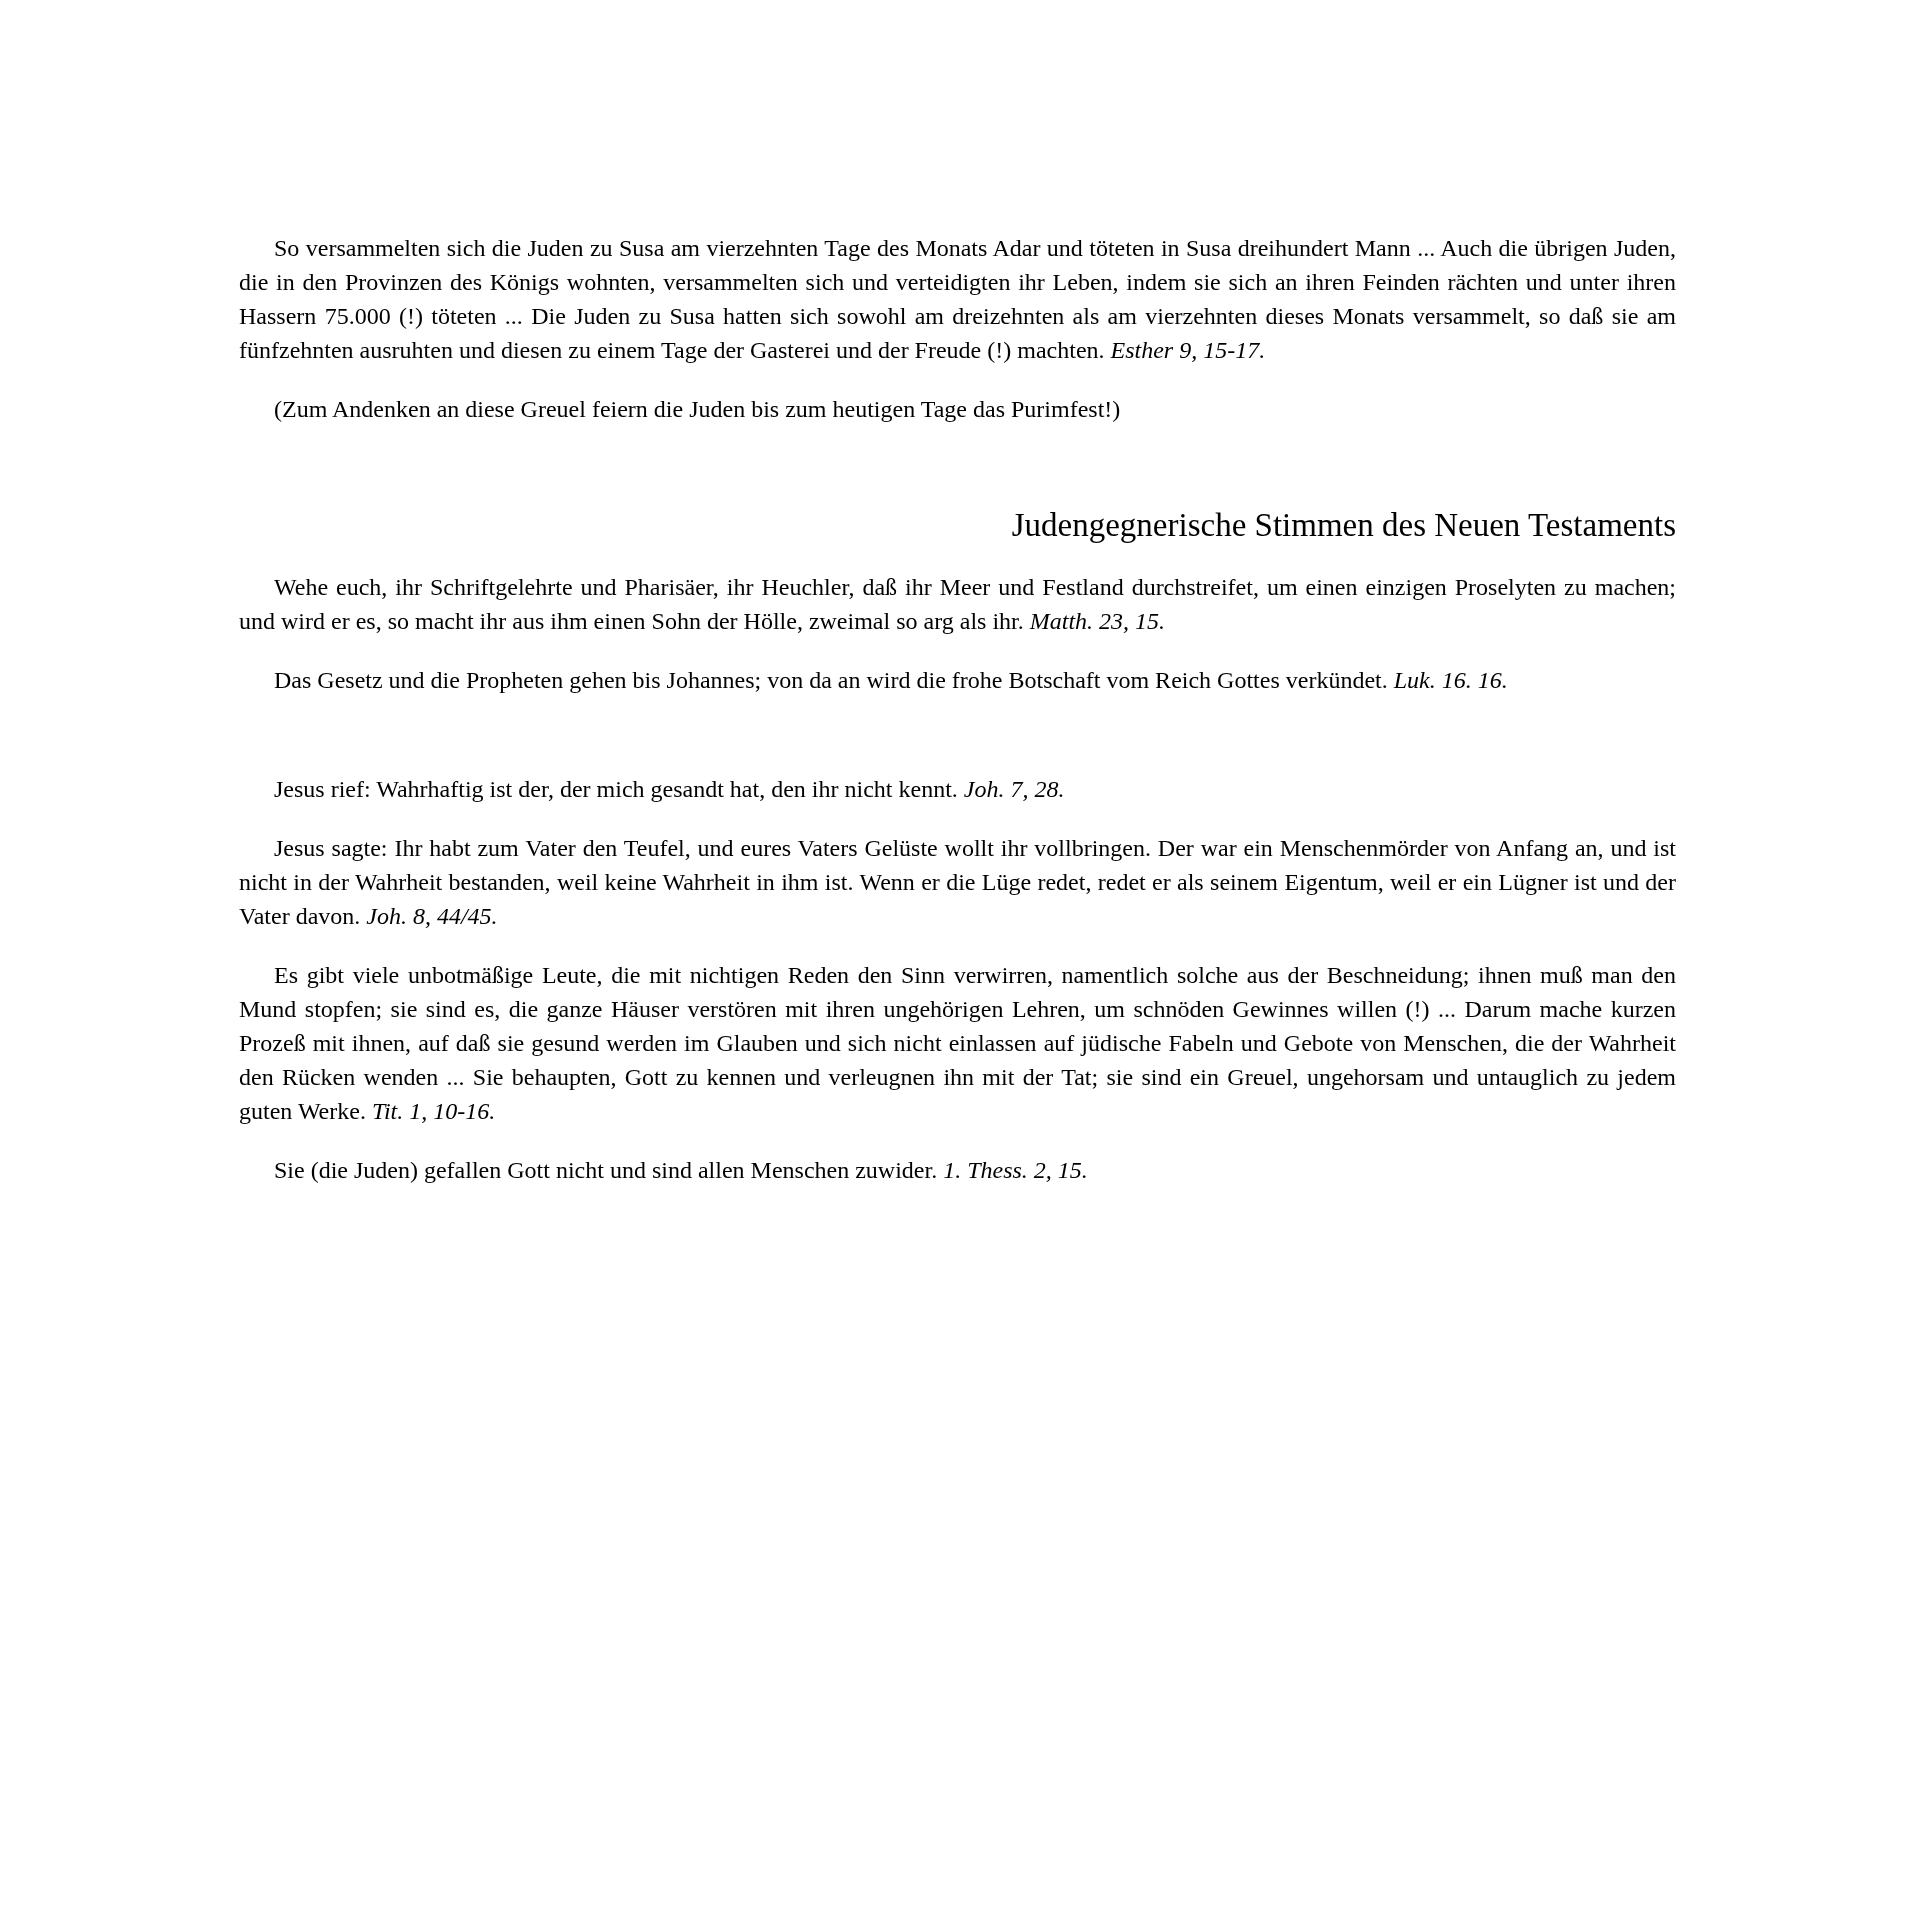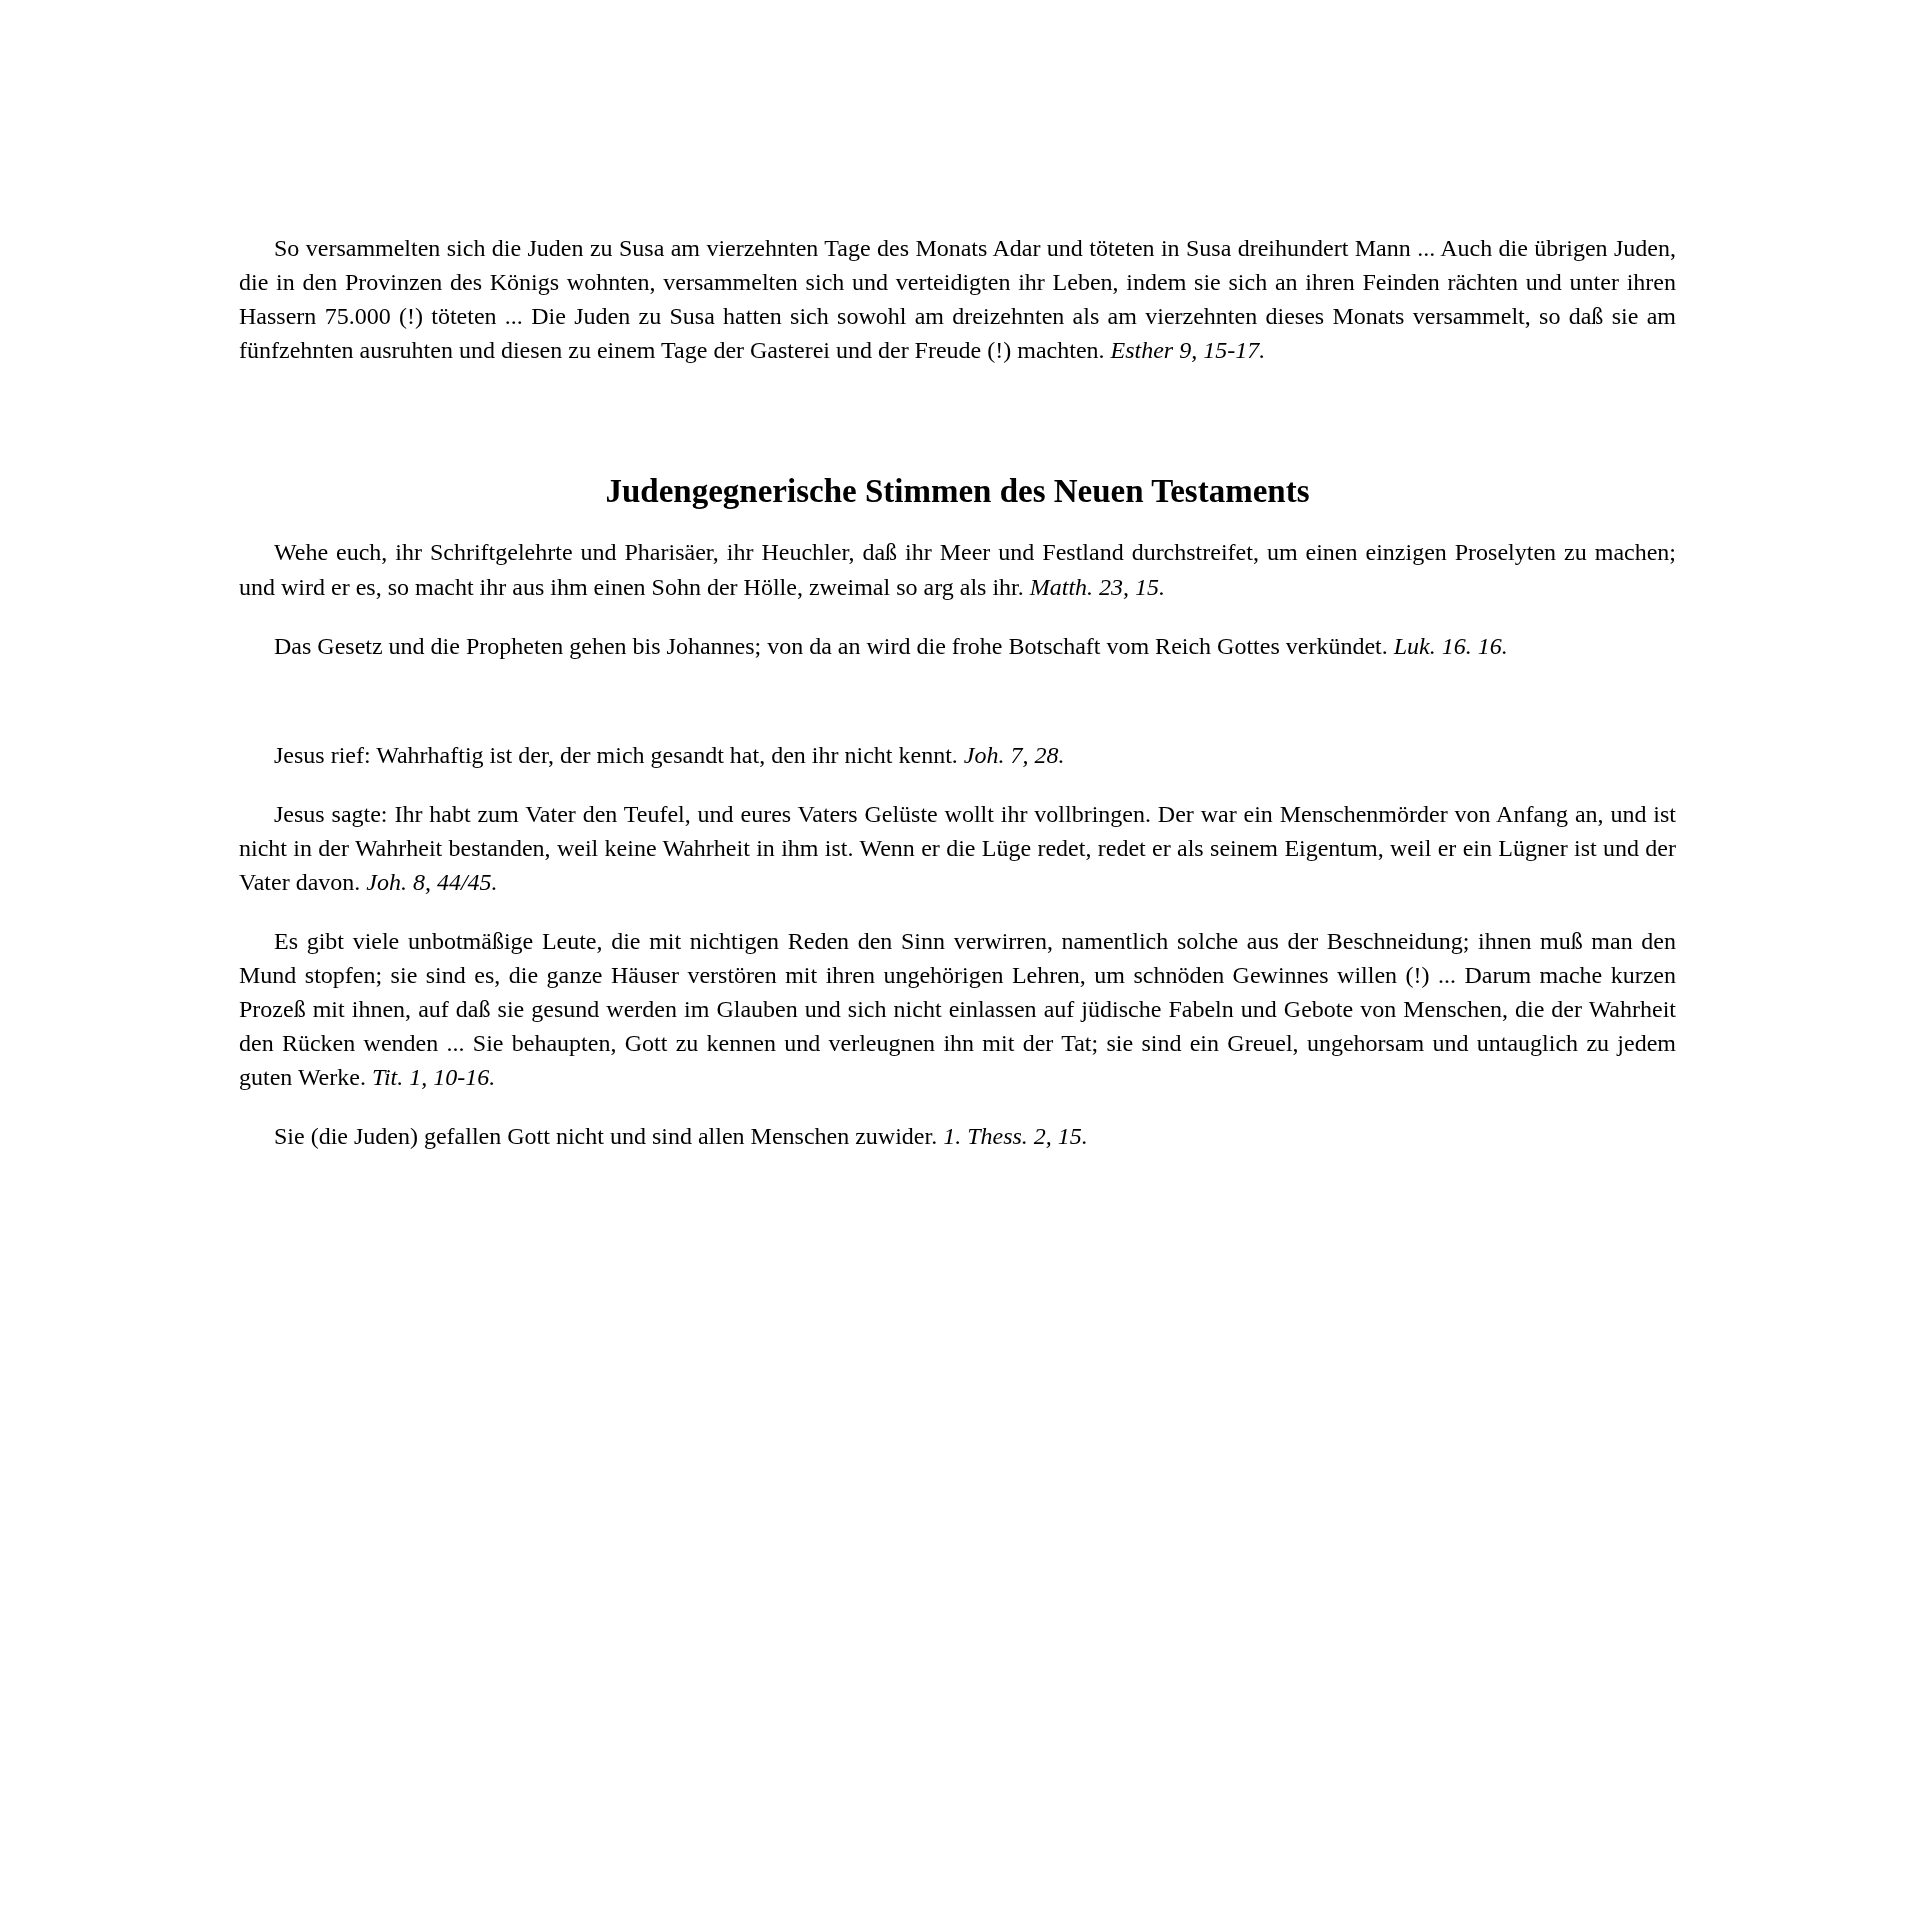--- a/index.html
+++ b/index.html
@@ -33,41 +33,42 @@
     text-indent: 35px;
     hyphens: none;
   }
   .par-gap {
     height: 25px;
   }
   .sub-heading {
     margin: 0;
     font-size: 33px;
     line-height: 1.35;
-    font-weight: bold;
-    text-align: center;
+    font-weight: normal;
+    text-align: right;
     text-indent: 0;
   }
   .cite {
     font-style: italic;
   }
   .gap-before-heading { height: 77px; }
   .gap-after-heading { height: 21.6px; }
   .gap-section-top { height: 96px; }
 </style>
 </head>
 <body>
 
 <div class="page">
   <div class="content">
 
     <p class="body-par"><span>So versammelten sich die Juden zu Susa am vierzehnten Tage des Monats Adar und töteten in Susa dreihundert Mann ... Auch die übrigen Juden, die in den Provinzen des Königs wohnten, versammelten sich und verteidigten ihr Leben, indem sie sich an ihren Feinden rächten und unter ihren Hassern 75.000 (!) töteten ... Die Juden zu Susa hatten sich sowohl am dreizehnten als am vierzehnten dieses Monats versammelt, so daß sie am fünfzehnten ausruhten und diesen zu einem Tage der Gasterei und der Freude (!) machten. </span><span class="cite">Esther 9, 15-17.</span></p>
 
     <div class="par-gap"></div>
 
+    <p class="body-par"><span>(Zum Andenken an diese Greuel feiern die Juden bis zum heutigen Tage das Purimfest!)</span></p>
 
     <div class="gap-before-heading"></div>
 
     <p class="sub-heading">Judengegnerische Stimmen des Neuen Testaments</p>
 
     <div class="gap-after-heading"></div>
 
     <p class="body-par"><span>Wehe euch, ihr Schriftgelehrte und Pharisäer, ihr Heuchler, daß ihr Meer und Festland durchstreifet, um einen einzigen Proselyten zu machen; und wird er es, so macht ihr aus ihm einen Sohn der Hölle, zweimal so arg als ihr. </span><span class="cite">Matth. 23, 15.</span></p>
 
     <div class="par-gap"></div>

